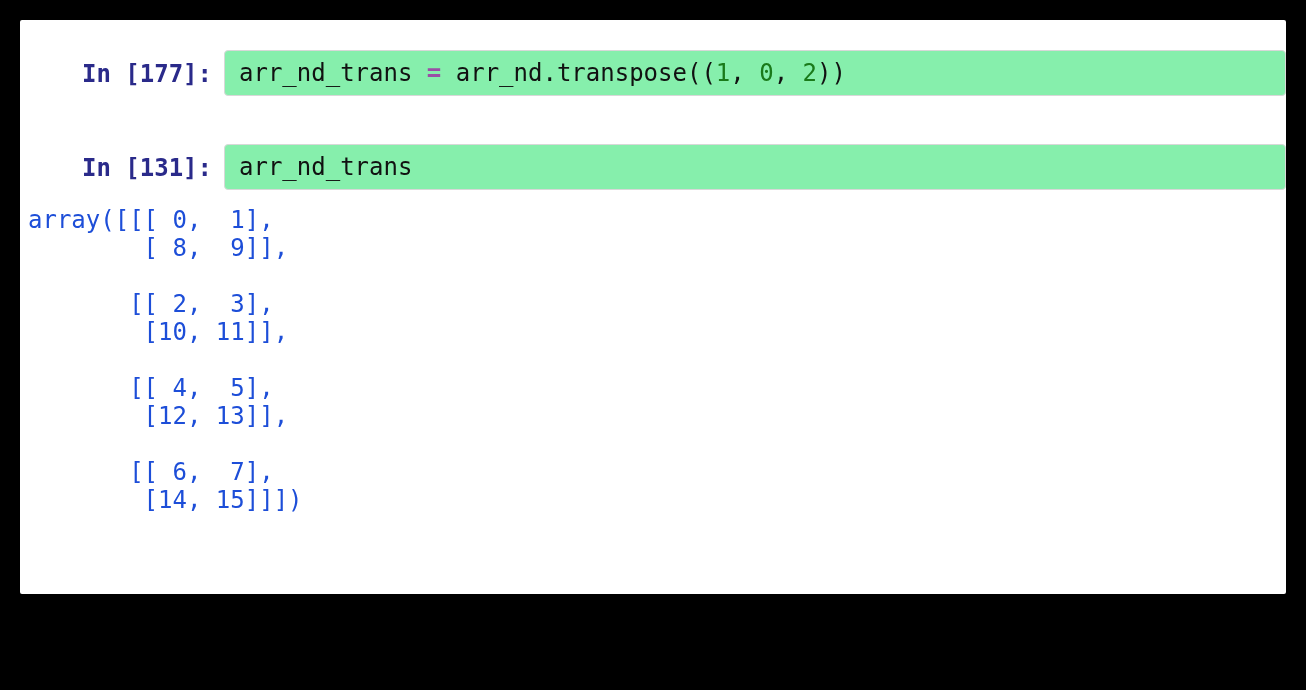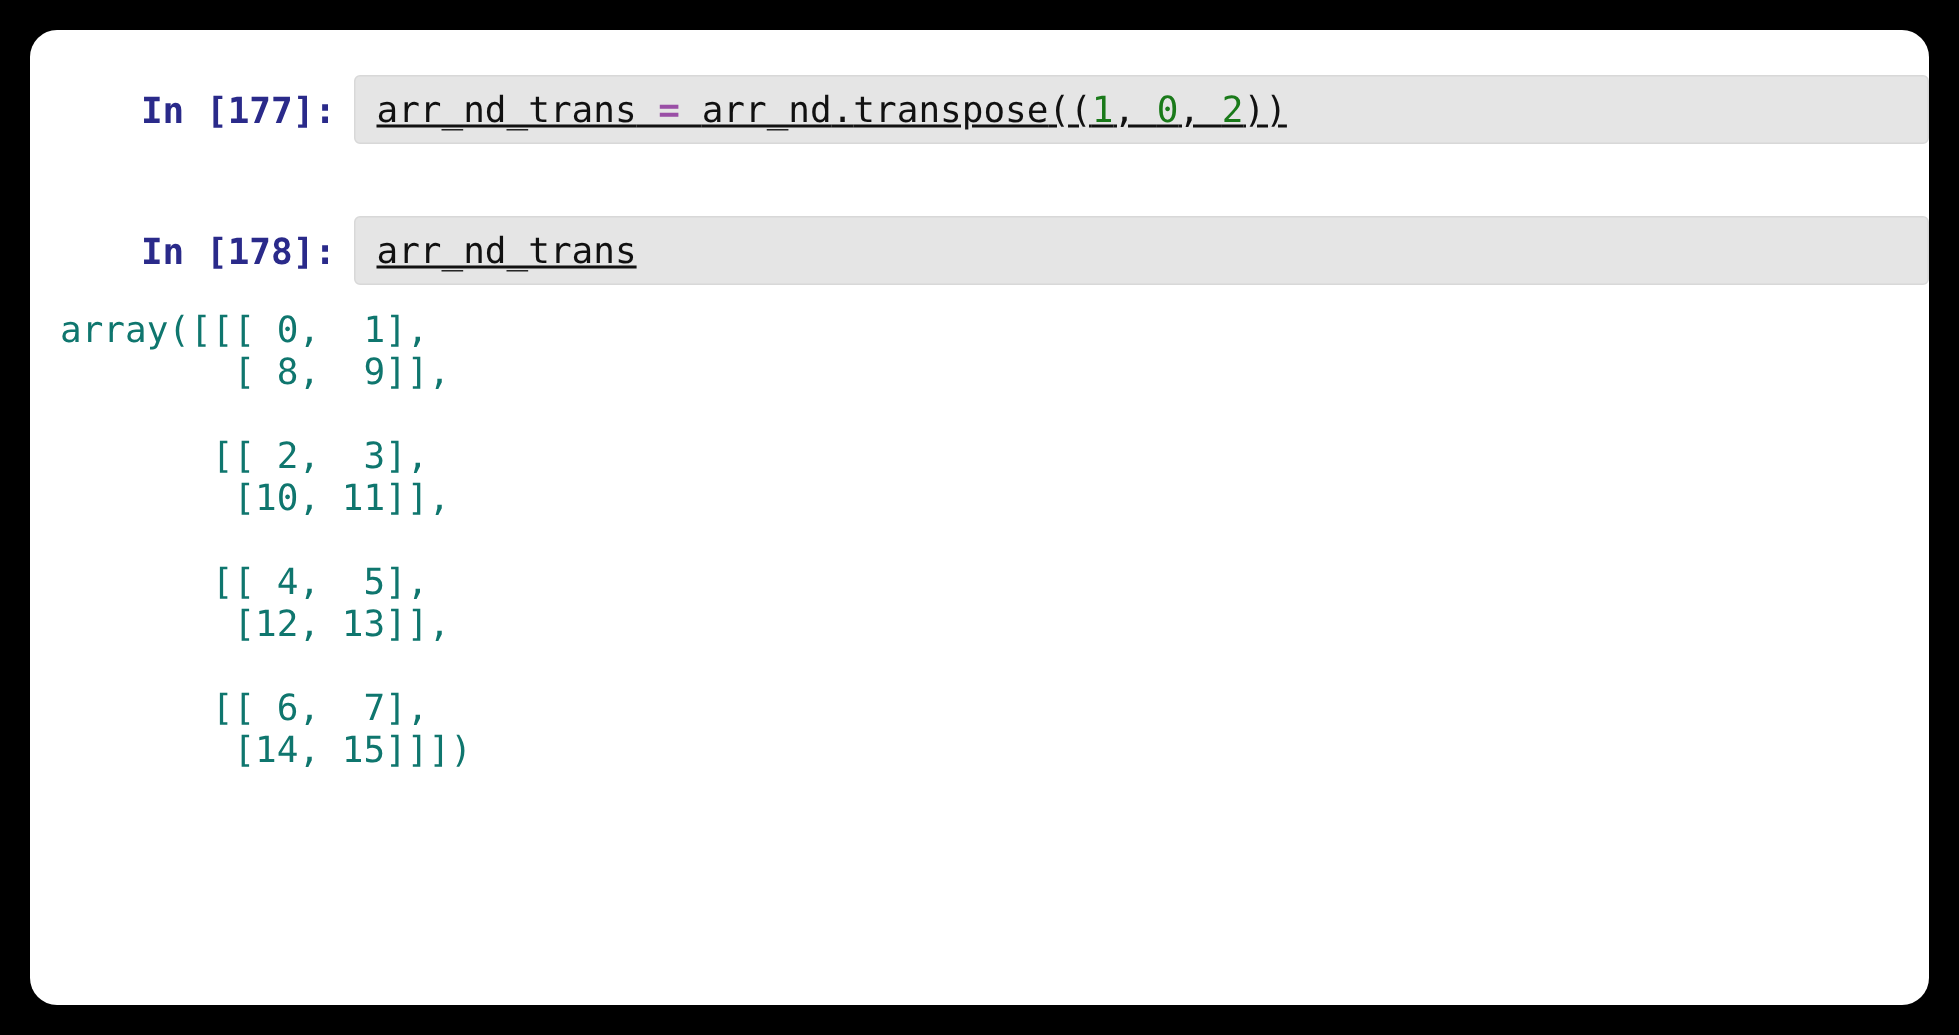--- a/index.html
+++ b/index.html
@@ -11,23 +11,23 @@
       background: #000;
       font-family: "SF Mono", "Menlo", "Monaco", "Consolas", "DejaVu Sans Mono", monospace;
       font-size: 24px;
       padding: 20px;
       width: 1306px;
       height: 690px;
       font-weight: 500;
     }
     .notebook {
       background: #fff;
-      border-radius: 18px;
-      padding: 30px 0 40px 16px;
-      height: 650px;
+      border-radius: 2px;
+      padding: 30px 0 40px 4px;
+      height: 574px;
       overflow: hidden;
     }
     .cell {
       display: flex;
       align-items: flex-start;
       margin-bottom: 6px;
     }
     .prompt {
       width: 200px;
       min-width: 200px;
@@ -38,36 +38,35 @@
       white-space: nowrap;
     }
     .prompt-in {
       color: #2a2a8a;
     }
     .prompt-out {
       color: #b83227;
     }
     .input-area {
       flex: 1;
-      background: #e5e5e5;
+      background: #86efac;
       border: 1px solid #d8d8d8;
       border-radius: 4px;
       padding: 8px 14px;
       margin-right: 0;
       white-space: pre;
       font-family: inherit;
       color: #111;
-      text-decoration: underline;
     }
     .output-area {
       flex: 1;
       padding: 8px 14px 8px 4px;
       white-space: pre;
       font-family: inherit;
-      color: #0f766e;
+      color: #1d4ed8;
     }
     .cell-gap {
       height: 42px;
     }
     .cell-gap-small {
       height: 2px;
     }
     .tok-op { color: #9a4fa6; font-weight: 600; }
     .tok-call { color: #111; }
     .tok-num { color: #1a7a1a; }
@@ -79,21 +78,21 @@
 <div class="notebook">
 
   <div class="cell">
     <div class="prompt prompt-in">In [177]:</div>
     <div class="input-area"><span class="tok-name">arr_nd_trans</span><span class="tok-op"> = </span><span class="tok-name">arr_nd</span><span class="tok-name">.</span><span class="tok-call">transpose</span><span class="tok-name">((</span><span class="tok-num">1</span><span class="tok-name">, </span><span class="tok-num">0</span><span class="tok-name">, </span><span class="tok-num">2</span><span class="tok-name">))</span></div>
   </div>
 
   <div class="cell-gap"></div>
 
   <div class="cell">
-    <div class="prompt prompt-in">In [178]:</div>
+    <div class="prompt prompt-in">In [131]:</div>
     <div class="input-area"><span class="tok-name">arr_nd_trans</span></div>
   </div>
 
   <div class="cell-gap-small"></div>
 
   <div class="cell">
     <div class="output-area">array([[[ 0,  1],
         [ 8,  9]],
 
        [[ 2,  3],

